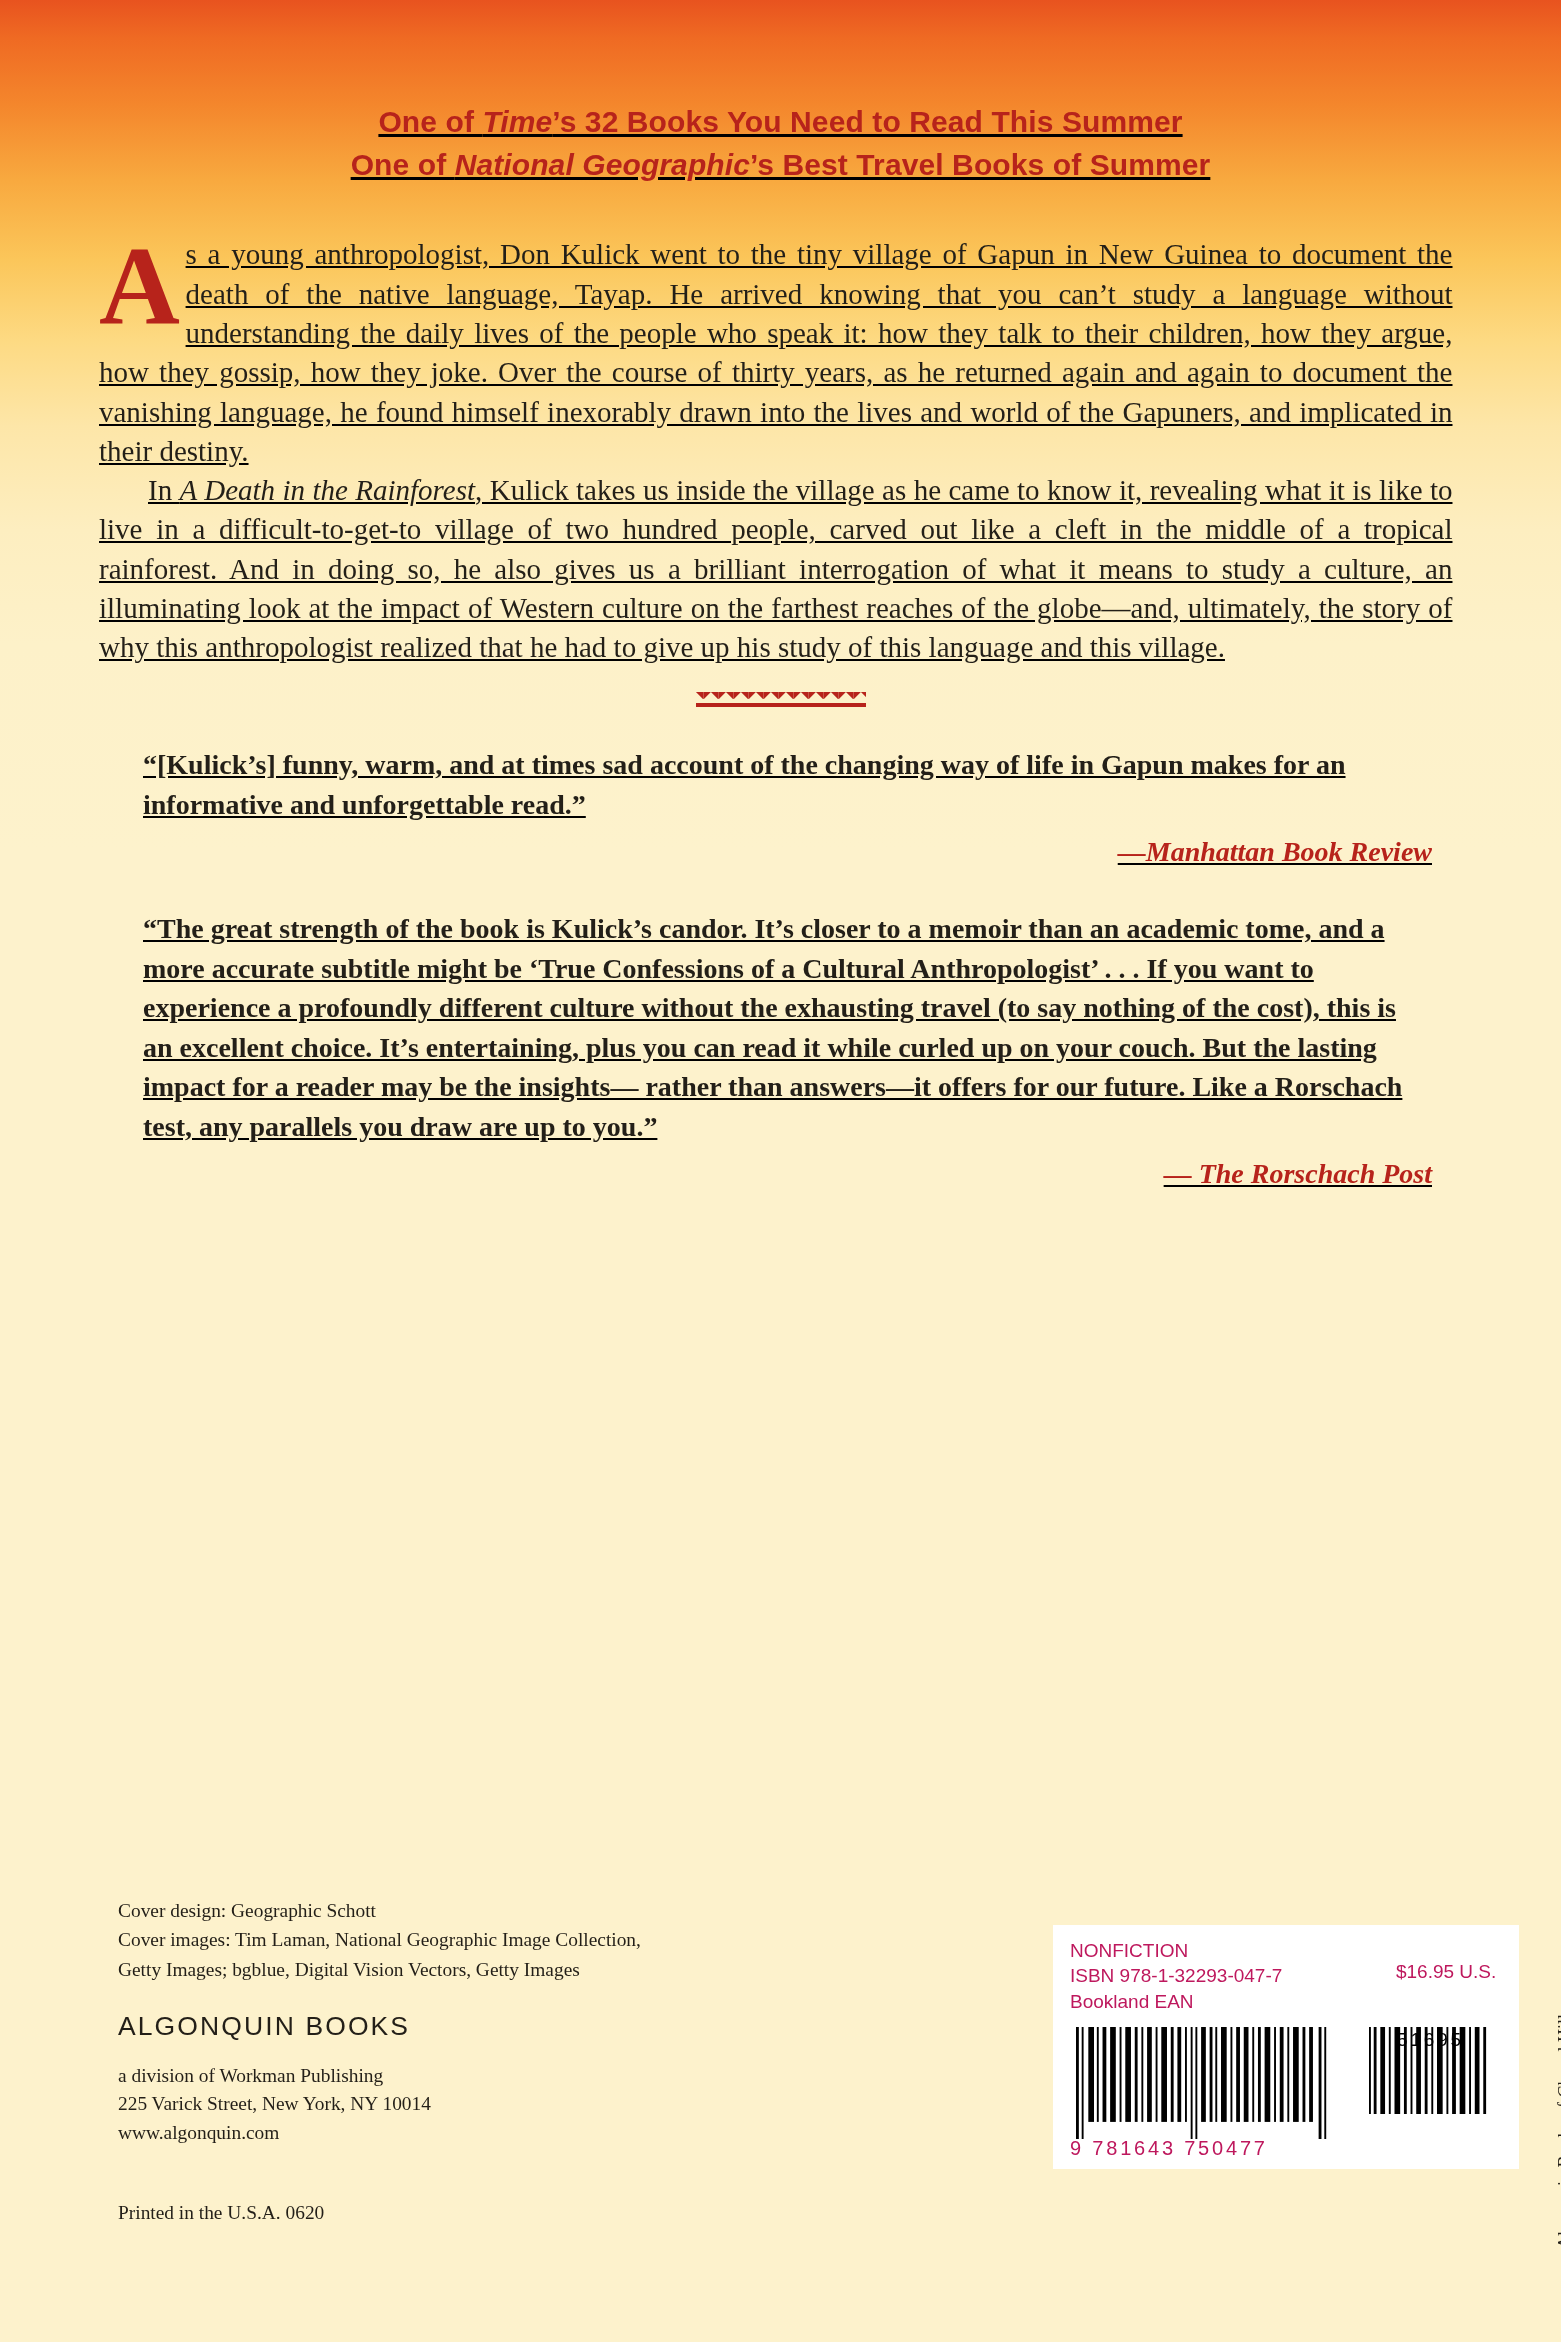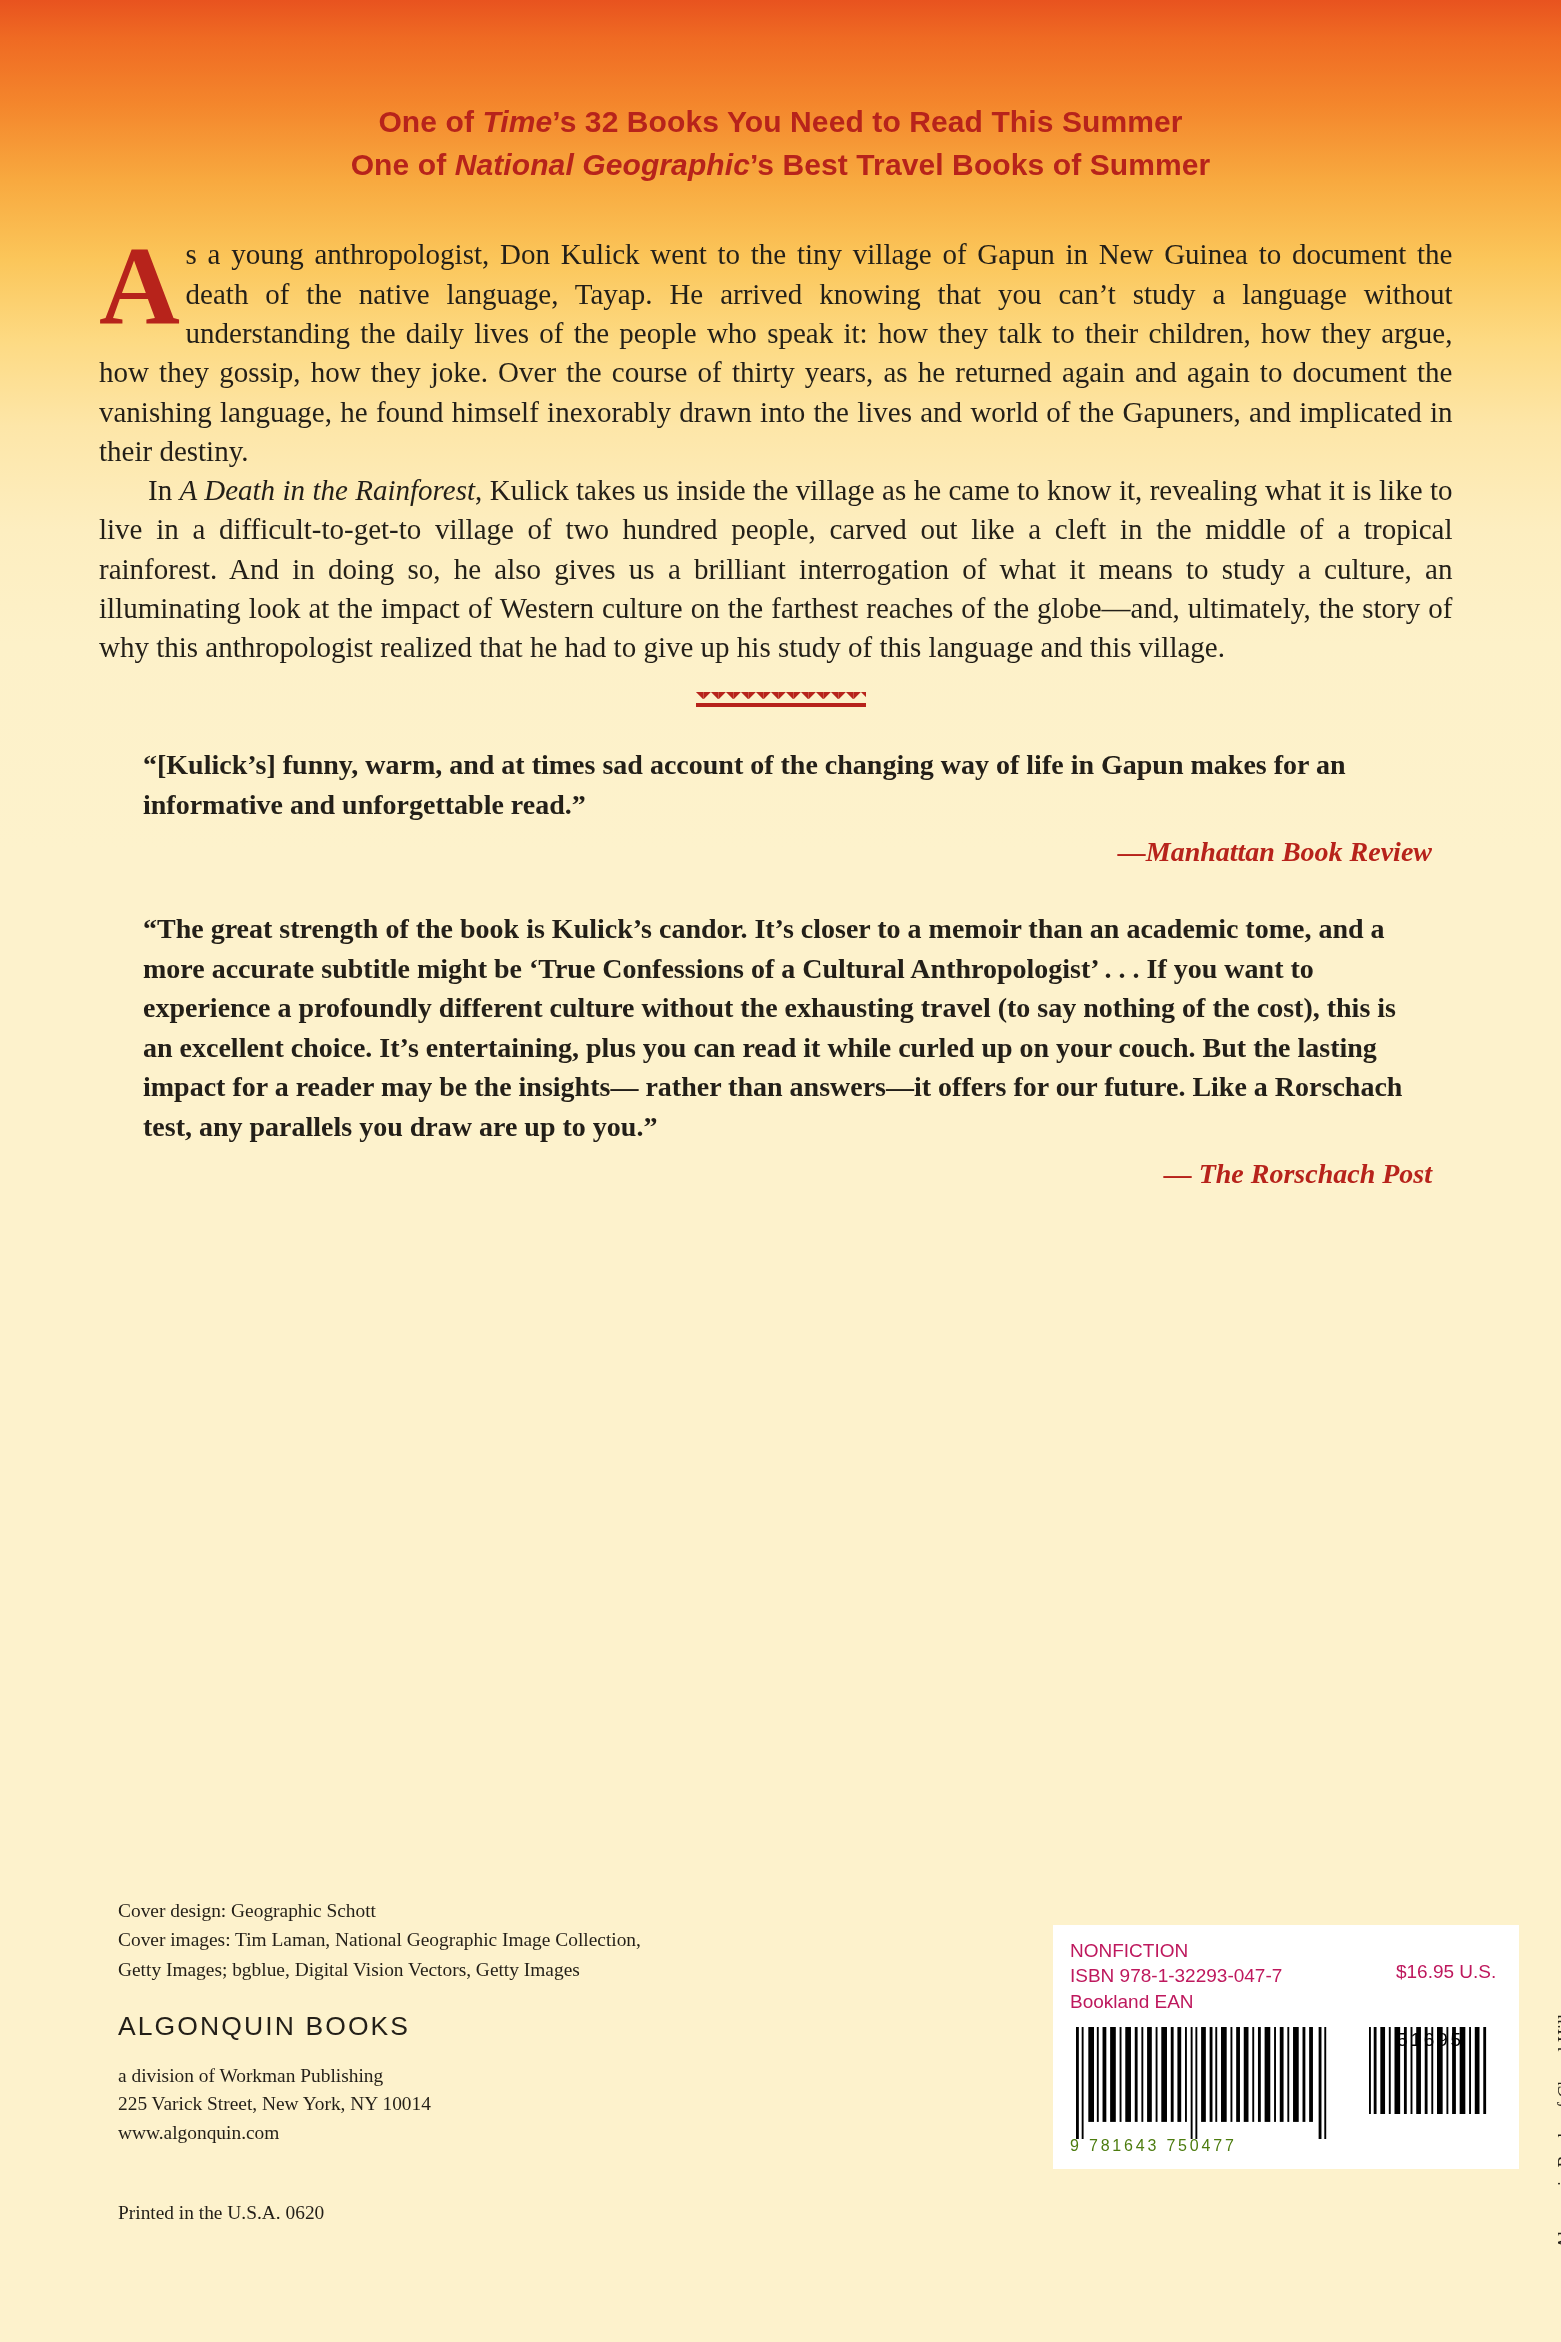--- a/index.html
+++ b/index.html
@@ -32,20 +32,21 @@
         #fdf2cc 852px,
         #fdf2cc 2342px);
     overflow: hidden;
   }
   .content {
     position: absolute;
     left: 99px;
     top: 0;
     width: 1363px;
     height: 2342px;
+    text-decoration: underline;
   }
 
   
   .accolades {
     margin-top: 100px;
     text-align: center;
     color: #b7231b;
     font-family: "Liberation Sans", sans-serif;
     font-weight: bold;
     font-size: 30px;
@@ -190,23 +191,23 @@
   .bars-add {
     position: absolute;
     left: 299px; top: 0;
     width: 119px; height: 87px;
   }
   .bc-digits-main {
     position: absolute;
     left: 0px; top: 110px;
     width: 269px;
     font-family: "Liberation Sans", sans-serif;
-    font-size: 16px;
+    font-size: 20px;
     letter-spacing: 2.8px;
-    color: #4d7c0f;
+    color: #be185d;
   }
   .bc-digits-add {
     position: absolute;
     left: 299px; top: 1.9px;
     width: 123px;
     text-align: center;
     font-family: "Liberation Sans", sans-serif;
     font-size: 19px;
     letter-spacing: 2.8px;
     color: #000;

